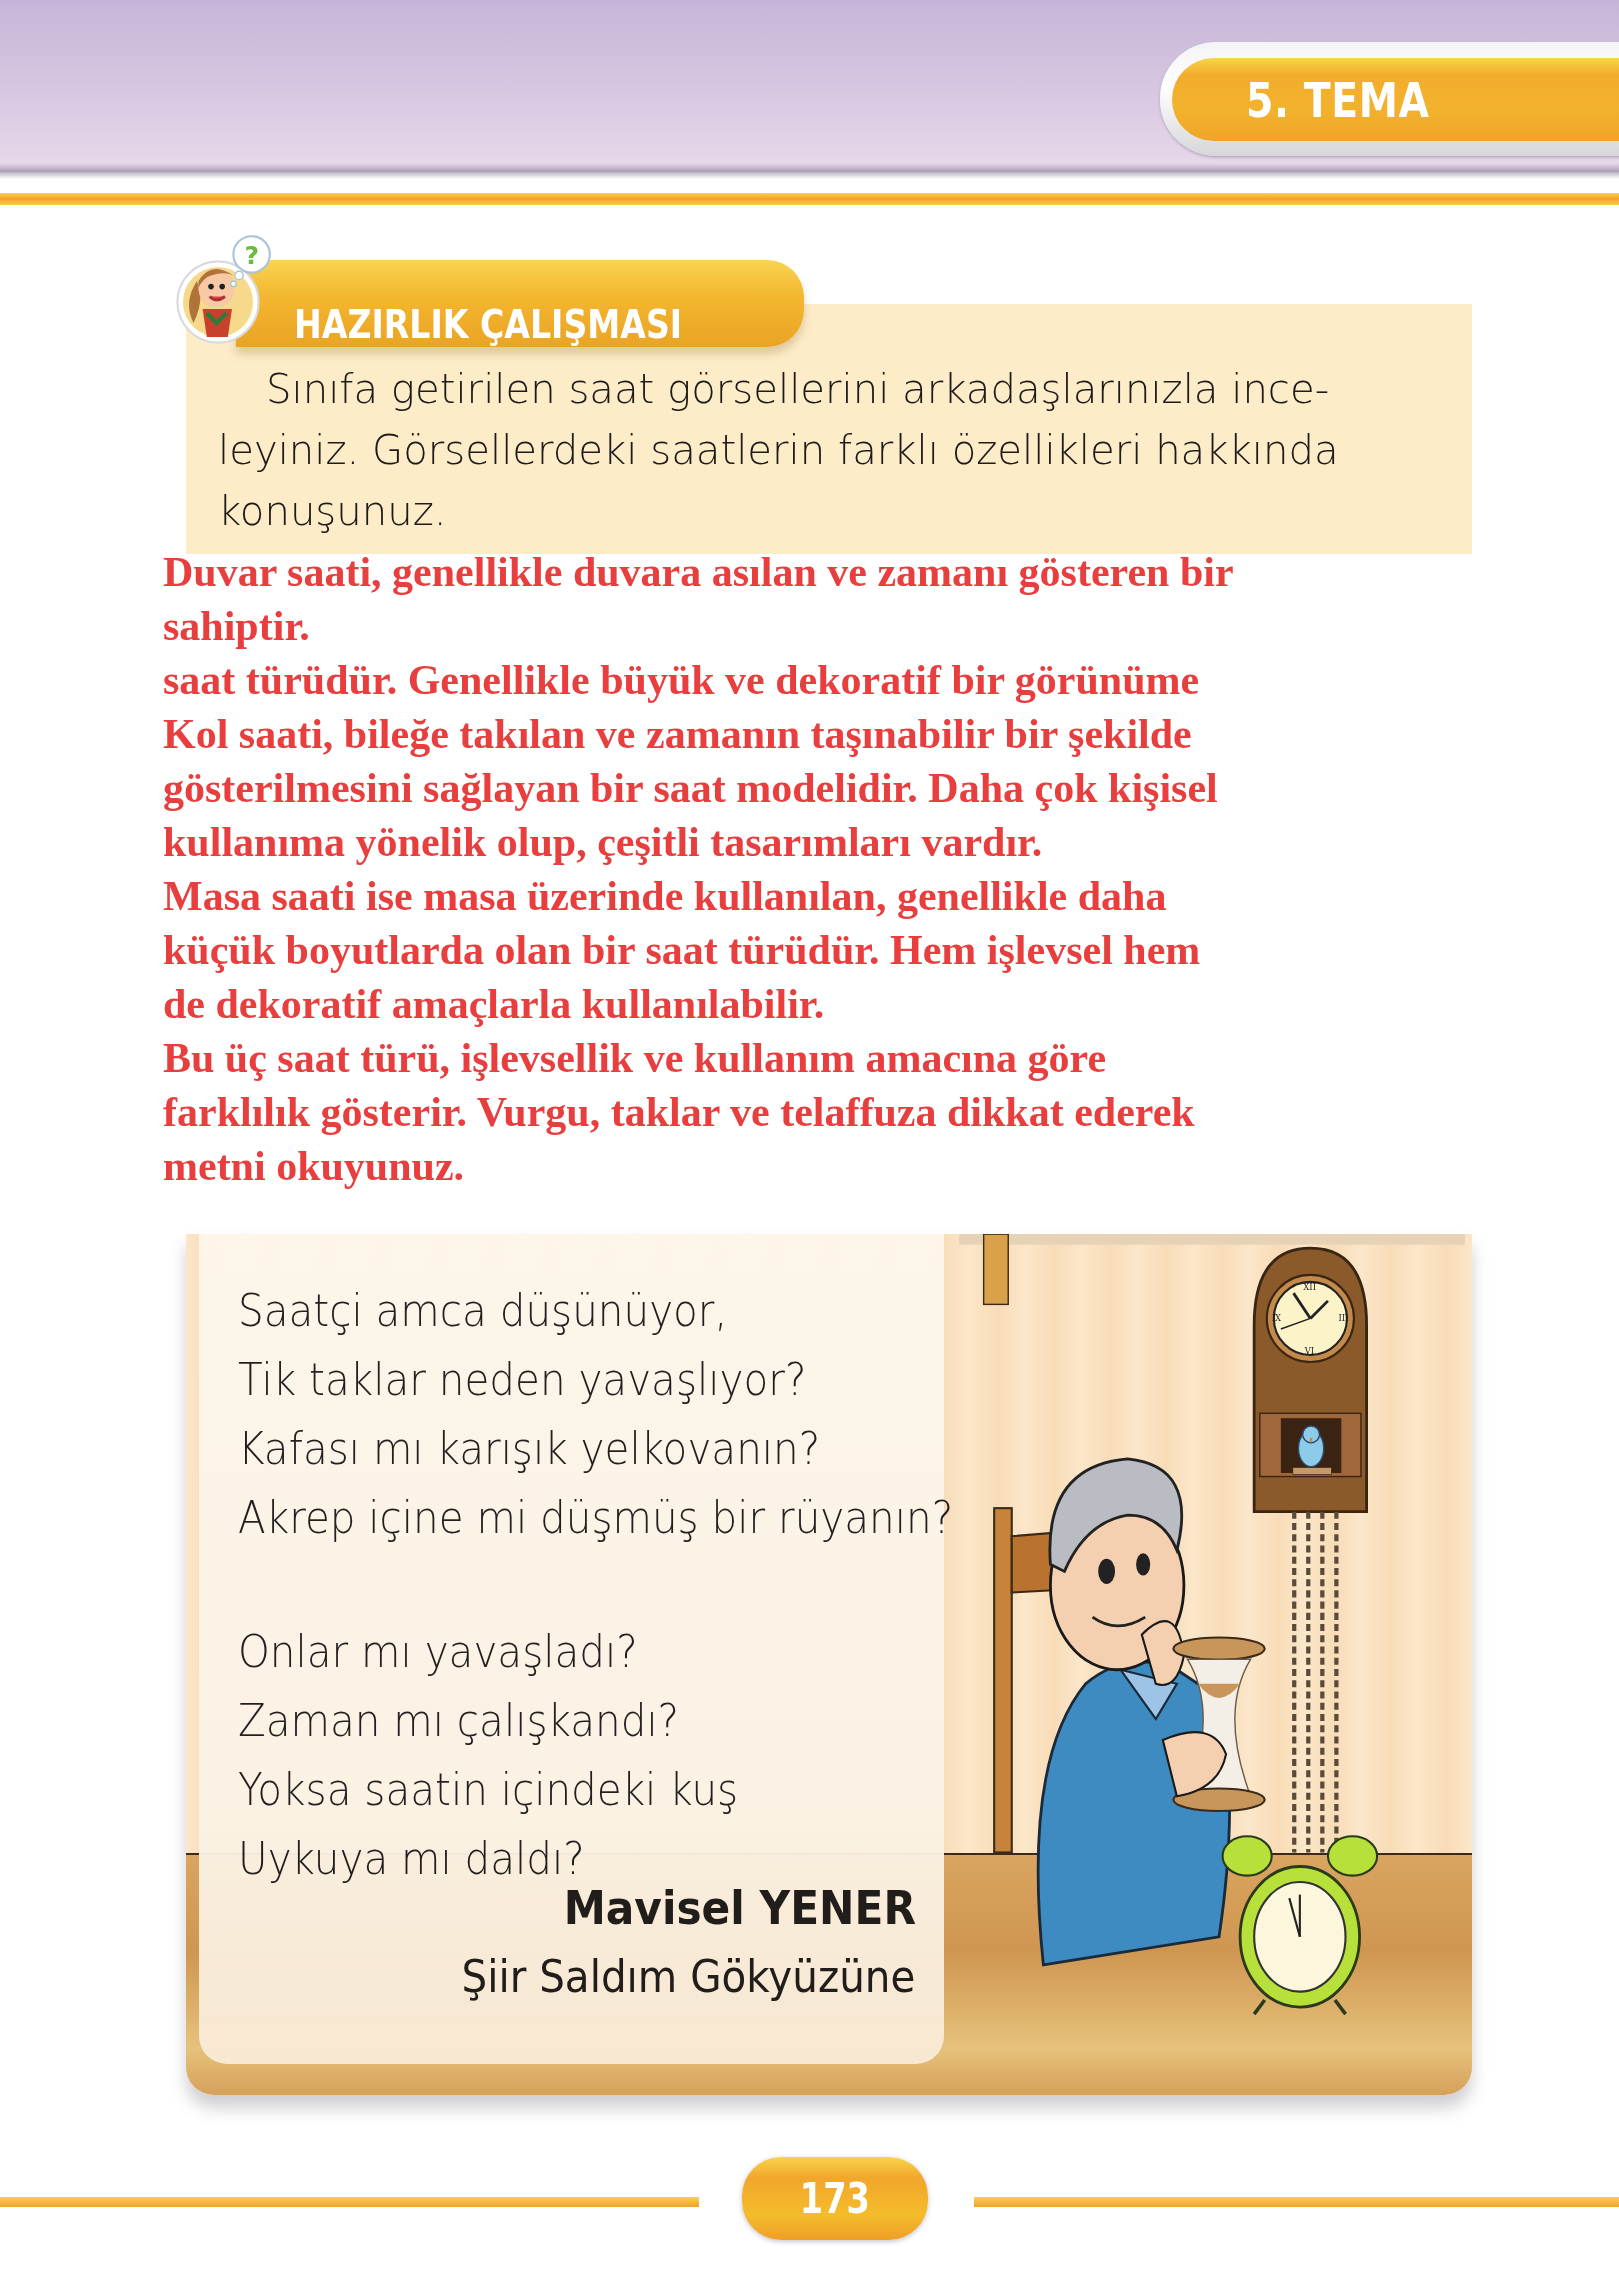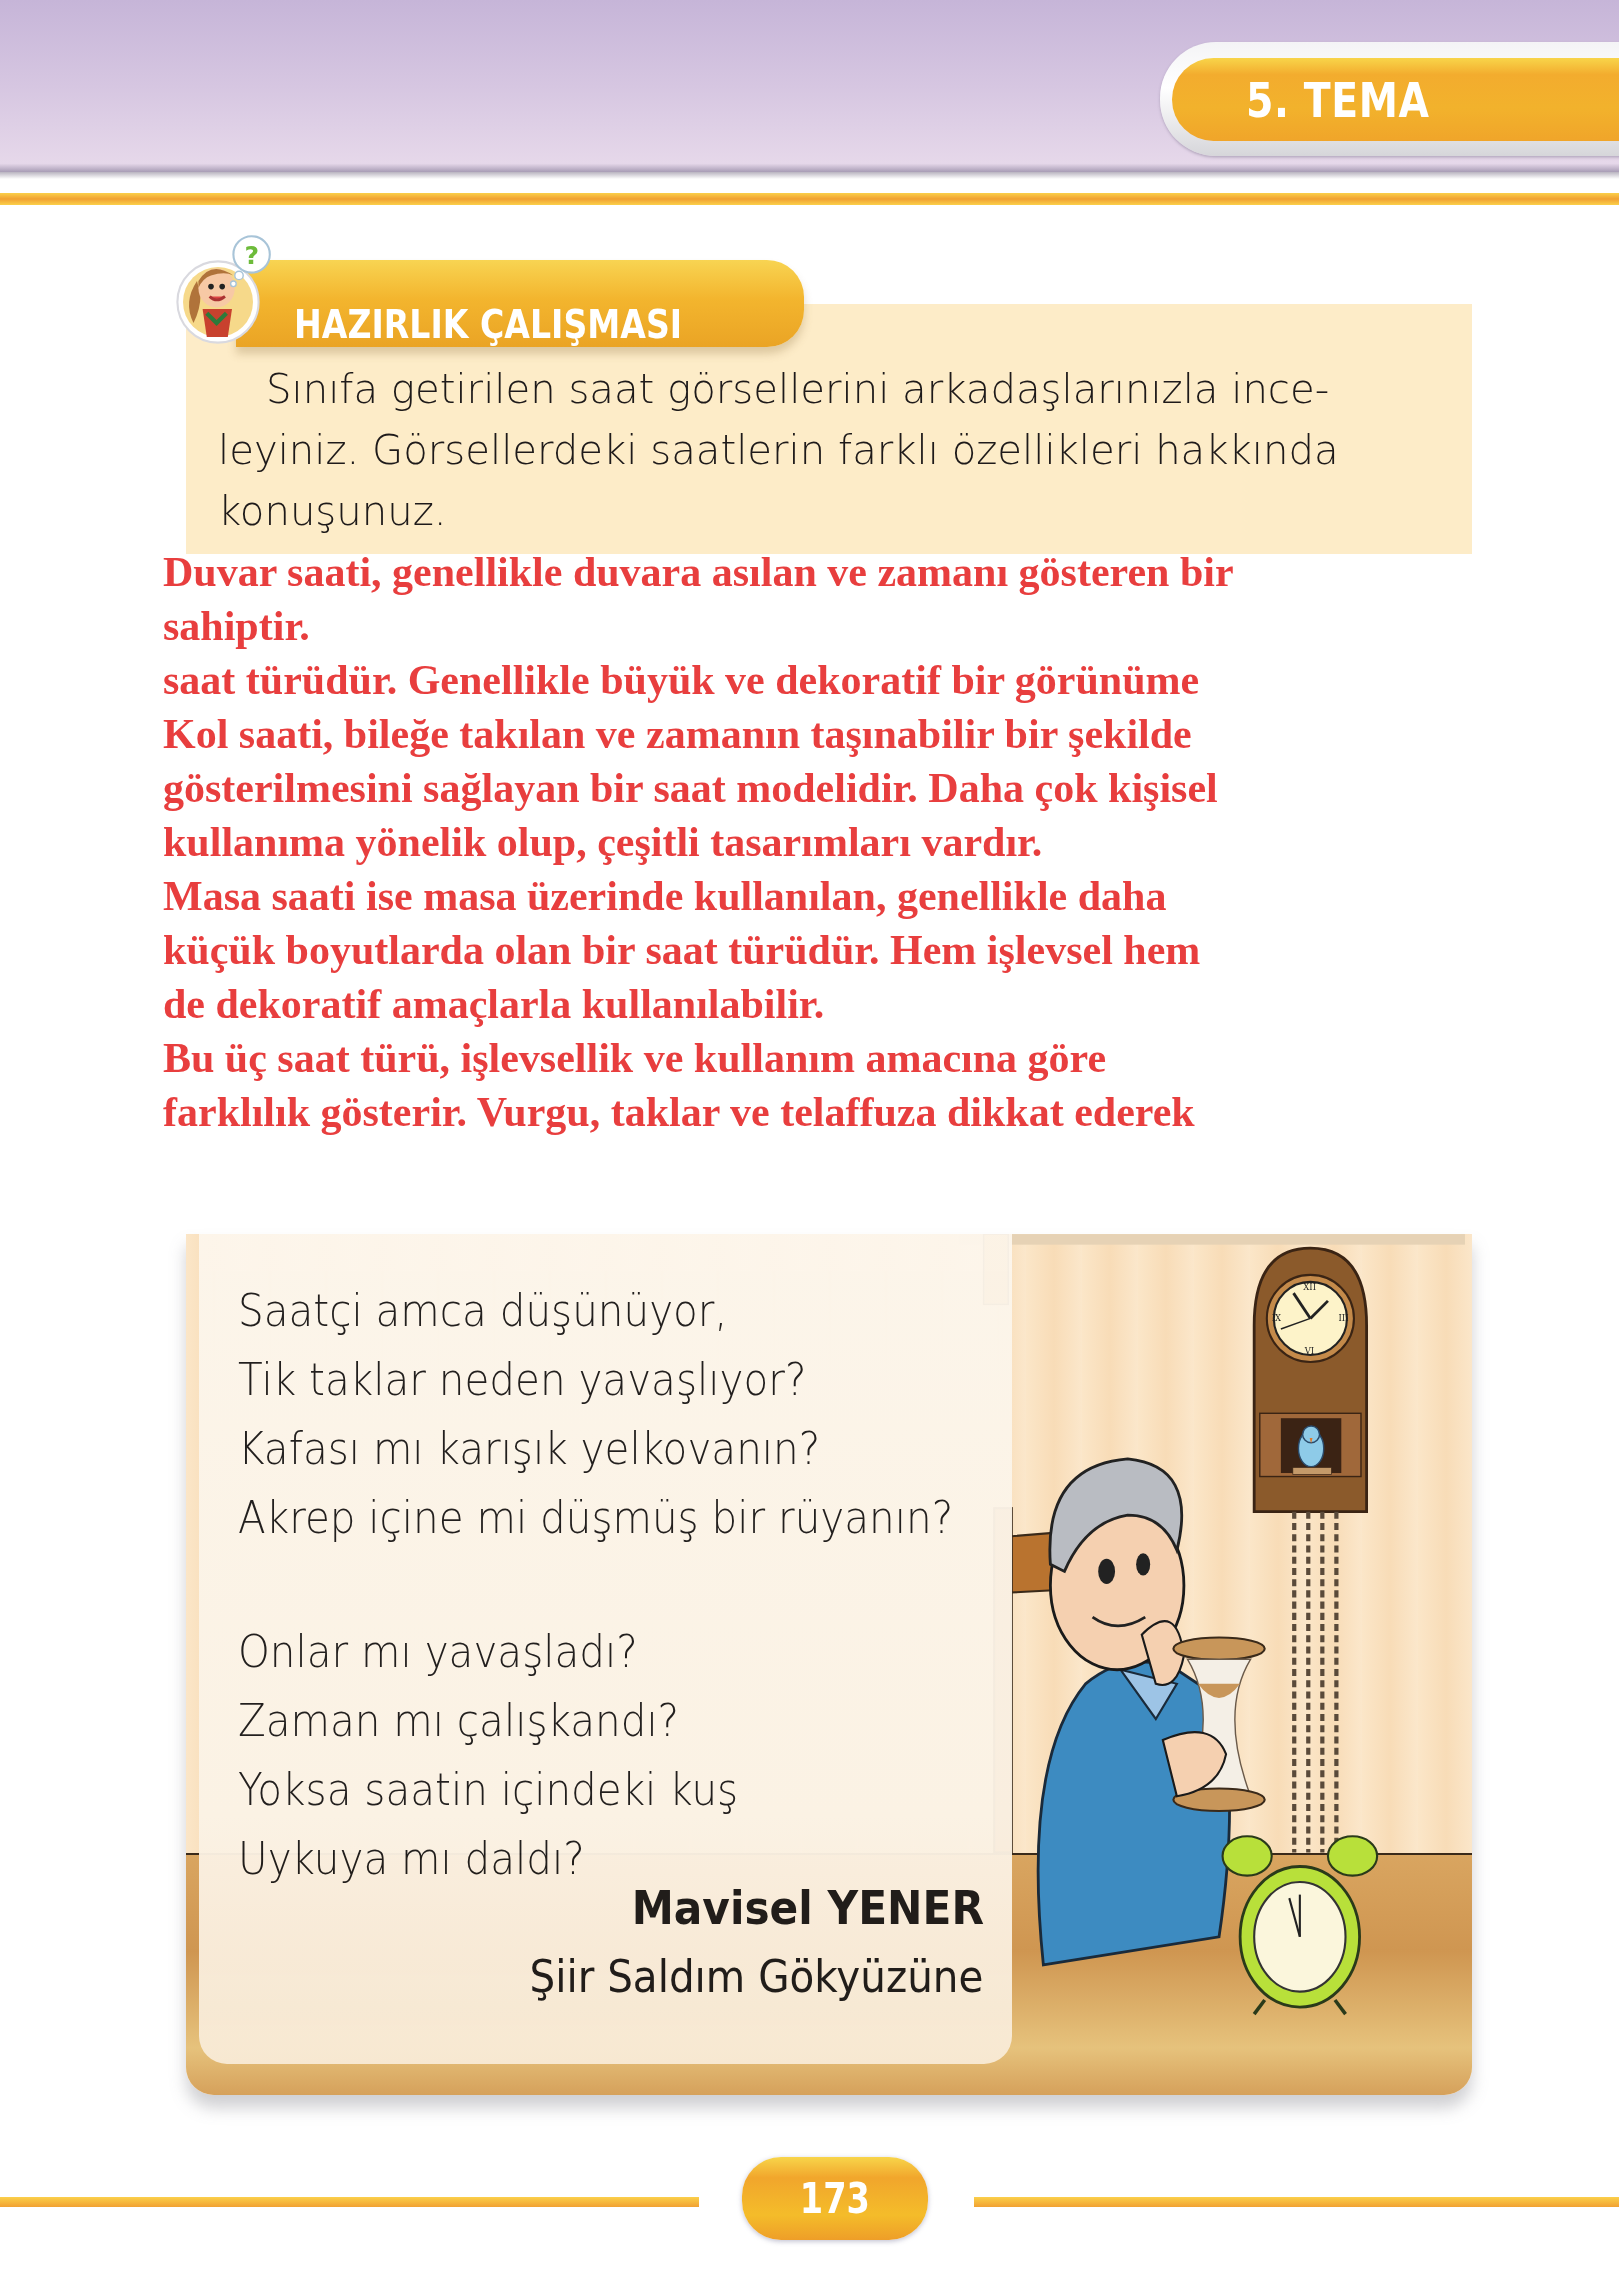--- a/index.html
+++ b/index.html
@@ -82,21 +82,21 @@
   .poem-wall-stripes {
     position: absolute; left: 0; top: 0; width: 100%; height: 619px;
     background: repeating-linear-gradient(90deg, #fbe6c8 0px, #f8dcb7 28px, #fbe7cb 56px);
   }
   .poem-table {
     position: absolute; left: 0; top: 619px; width: 100%; height: 243px;
     background: linear-gradient(180deg, #d9a560 0%, #cf9651 40%, #e6c27c 80%, #d5a05a 100%);
     border-top: 2.1px solid #3a2a1a;
   }
   .poem-panel {
-    position: absolute; left: 12.7px; top: 0; width: 813px; height: 830px;
+    position: absolute; left: 12.7px; top: 0; width: 745px; height: 830px;
     border-radius: 0 0 28px 28px;
     background: linear-gradient(180deg, #fdf6ec 0%, #fcf3e6 70%, #f8ead5 100%);
     opacity: 0.96;
     padding-left: 44px;
   }
   .poem-text {
     position: absolute; left: 39px; top: 42px; width: 703px;
     font-family: "DejaVu Sans", sans-serif; font-size: 44px; line-height: 69px;
     color: #1a1818; font-weight: 300;
   }
@@ -175,20 +175,21 @@
   <span class="line">sahiptir.</span>
   <span class="line">saat türüdür. Genellikle büyük ve dekoratif bir görünüme</span>
   <span class="line">Kol saati, bileğe takılan ve zamanın taşınabilir bir şekilde</span>
   <span class="line">gösterilmesini sağlayan bir saat modelidir. Daha çok kişisel</span>
   <span class="line">kullanıma yönelik olup, çeşitli tasarımları vardır.</span>
   <span class="line">Masa saati ise masa üzerinde kullanılan, genellikle daha</span>
   <span class="line">küçük boyutlarda olan bir saat türüdür. Hem işlevsel hem</span>
   <span class="line">de dekoratif amaçlarla kullanılabilir.</span>
   <span class="line">Bu üç saat türü, işlevsellik ve kullanım amacına göre</span>
   <span class="line">farklılık gösterir. Vurgu, taklar ve telaffuza dikkat ederek</span>
+  <span class="line">metni okuyunuz.</span>
 </div>
 
 <div class="poem-card">
   <div class="poem-wall-stripes"></div>
   <div class="poem-table"></div>
 
   <svg class="illustration" viewBox="0 0 750 1225">
 
     <rect x="20" y="0" width="720" height="15" fill="#e6d2b5"></rect>
     <rect x="55" y="0" width="35" height="100" fill="#d9a24a" stroke="#3a2a1a" stroke-width="2"></rect>

